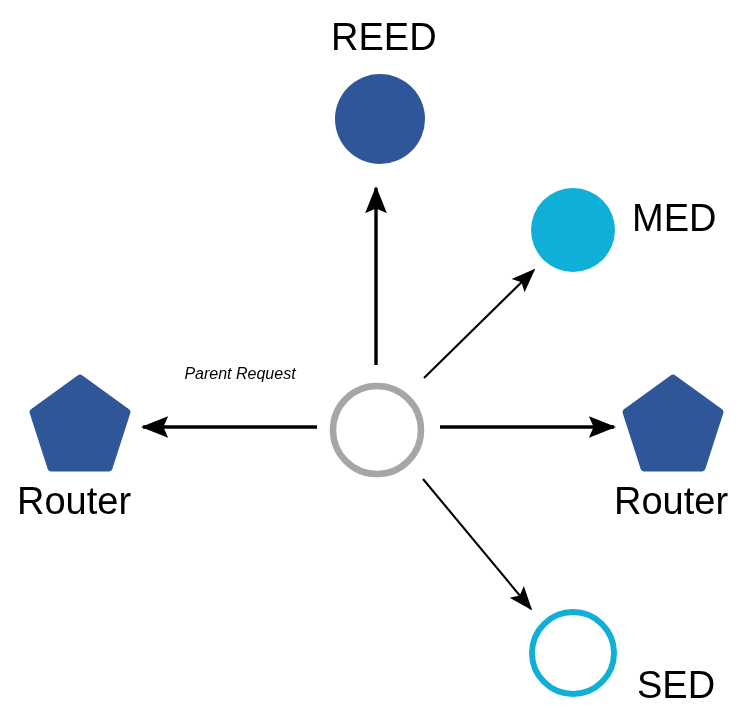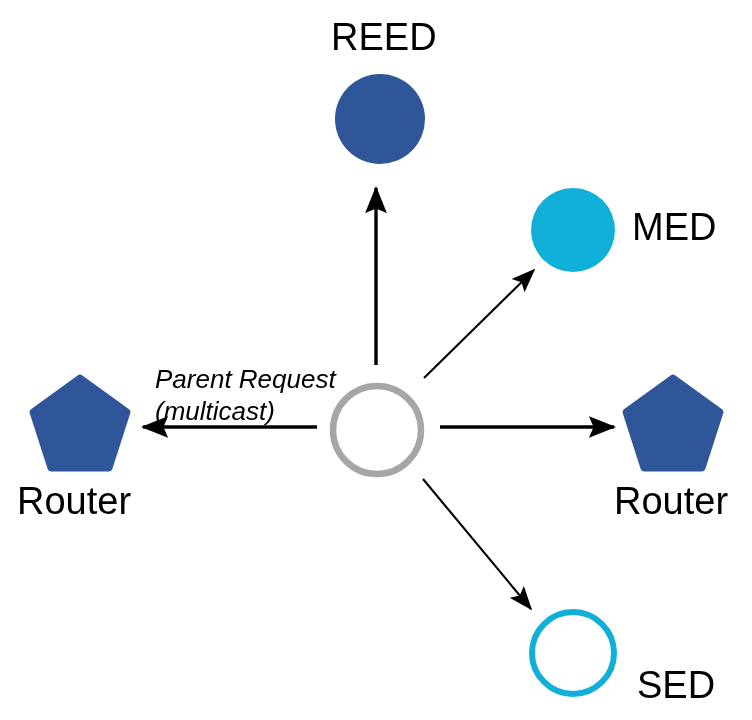--- a/index.html
+++ b/index.html
@@ -33,27 +33,28 @@
     font-family: "Liberation Sans", sans-serif;
     font-size: 38px;
     line-height: 1;
     color: #000000;
     white-space: nowrap;
   }
   .edge-label {
     position: absolute;
     font-family: "Liberation Sans", sans-serif;
     font-style: italic;
-    font-size: 26px;
+    font-size: 16px;
     line-height: 1.22;
     color: #000000;
+    text-align: center;
     white-space: nowrap;
   }
   #label-reed   { left: 331px; top: 18px;  }
-  #label-med    { left: 632px; top: 208px; }
+  #label-med    { left: 632px; top: 199px; }
   #label-router-right { left: 614px; top: 482px; }
   #label-router-left  { left: 17px;  top: 482px; }
   #label-sed    { left: 637px; top: 666px; }
   #label-parent-request { left: 155px; top: 364px; width: 170px; }
 </style>
 </head>
 <body>
 
 <div id="diagram-root">
 
@@ -100,16 +101,15 @@
   <div class="node-label" id="label-med">MED</div>
 
   <div class="node-label" id="label-router-right">Router</div>
 
   <div class="node-label" id="label-router-left">Router</div>
 
   <div class="node-label" id="label-sed">SED</div>
 
   <div class="edge-label" id="label-parent-request">
     <div>Parent Request</div>
-    <div>(multicast)</div>
   </div>
 
 </div>
 
 </body></html>

